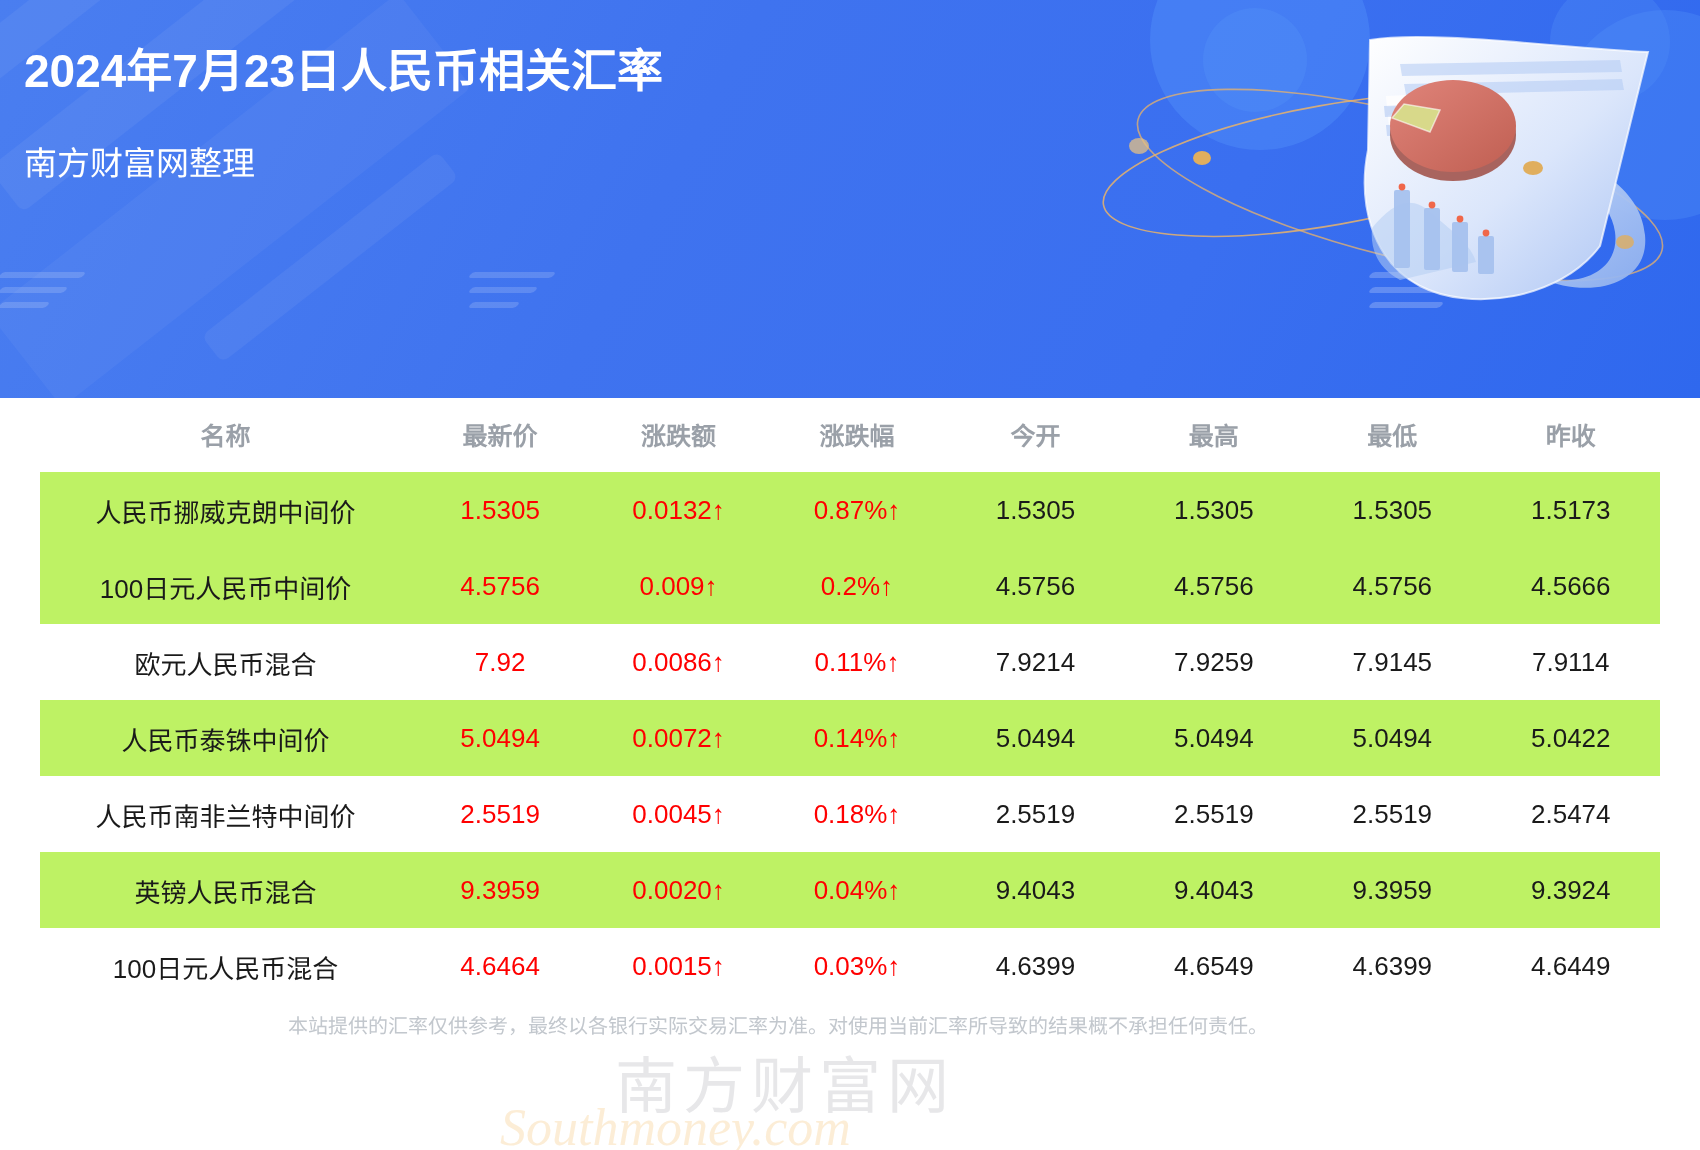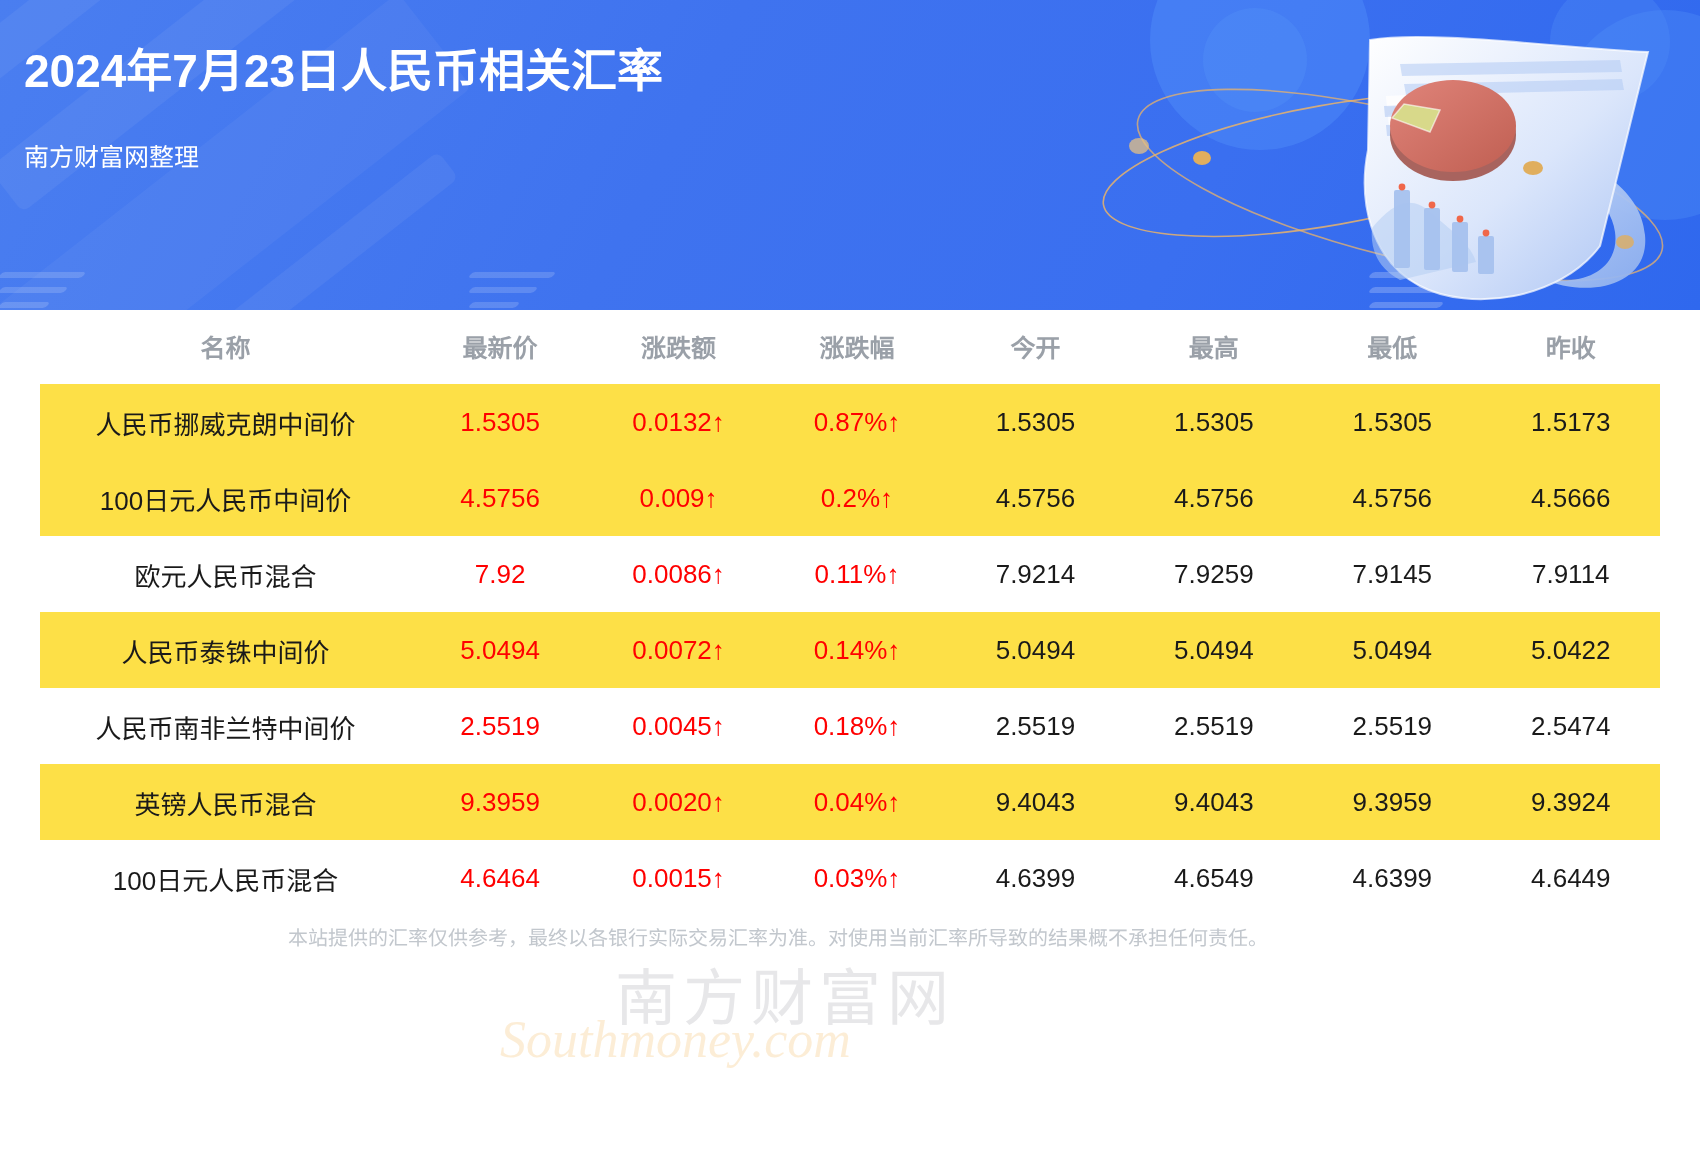--- a/index.html
+++ b/index.html
@@ -12,21 +12,21 @@
     background: #ffffff;
     font-family: "Liberation Sans", "DejaVu Sans", sans-serif;
     overflow: hidden;
     position: relative;
   }
 
   
   .header {
     position: relative;
     width: 1700px;
-    height: 310px;
+    height: 398px;
     background: linear-gradient(118deg, #4a7ef0 0%, #3f73ef 40%, #3a6ff0 70%, #2f68ee 100%);
     overflow: hidden;
   }
   .hdr-stripe {
     position: absolute;
     background: rgba(255,255,255,0.055);
     transform: rotate(-38deg);
     border-radius: 8px;
     pointer-events: none;
   }
@@ -57,21 +57,21 @@
   .hdr-title {
     font-size: 46px;
     font-weight: bold;
     color: #ffffff;
     letter-spacing: 0px;
     line-height: 1.1;
     white-space: nowrap;
   }
   .hdr-sub {
     margin-top: 40px;
-    font-size: 25px;
+    font-size: 33px;
     color: #ffffff;
     font-weight: normal;
     white-space: nowrap;
   }
 
   
   .illus {
     position: absolute;
     right: 0px;
     top: 0px;
@@ -135,21 +135,21 @@
     background: transparent;
   }
   table.rates td {
     font-size: 26px;
     color: #1a1a1a;
     text-align: center;
     height: 74px;
     background: transparent;
   }
   table.rates tbody tr.odd td {
-    background: #fde047;
+    background: #bef264;
   }
   table.rates td.name {
     color: #1a1a1a;
   }
   table.rates td.up {
     color: #ff0000;
   }
 
   
   col.c-name { width: 370px; }

